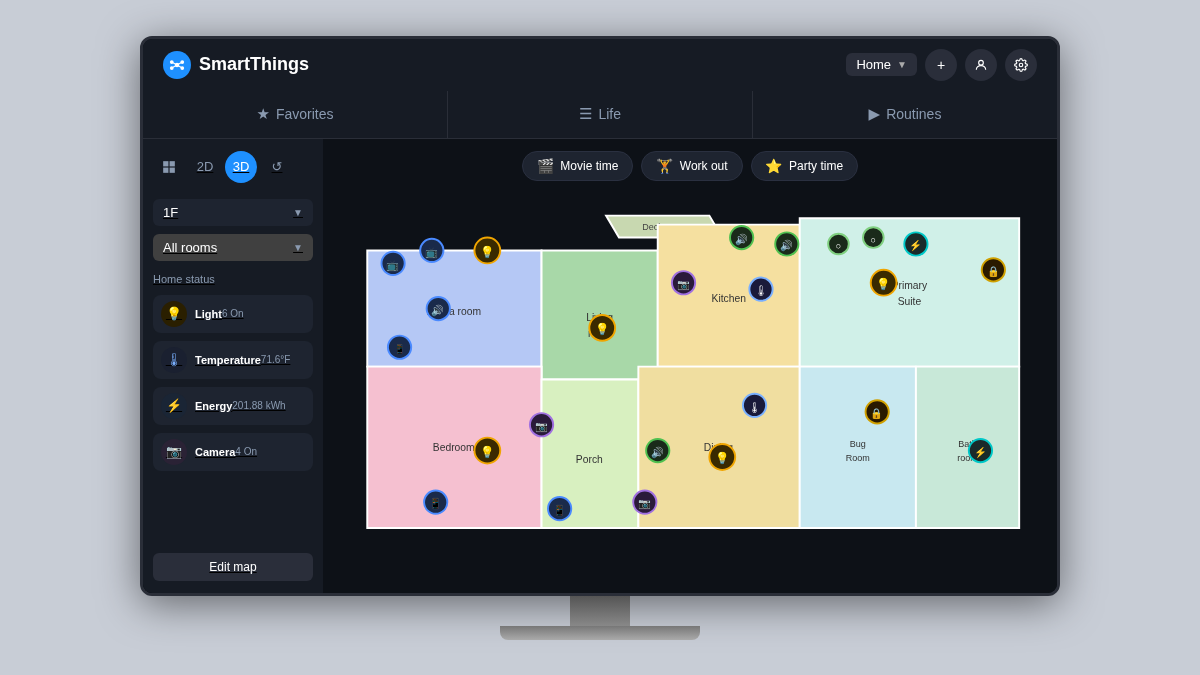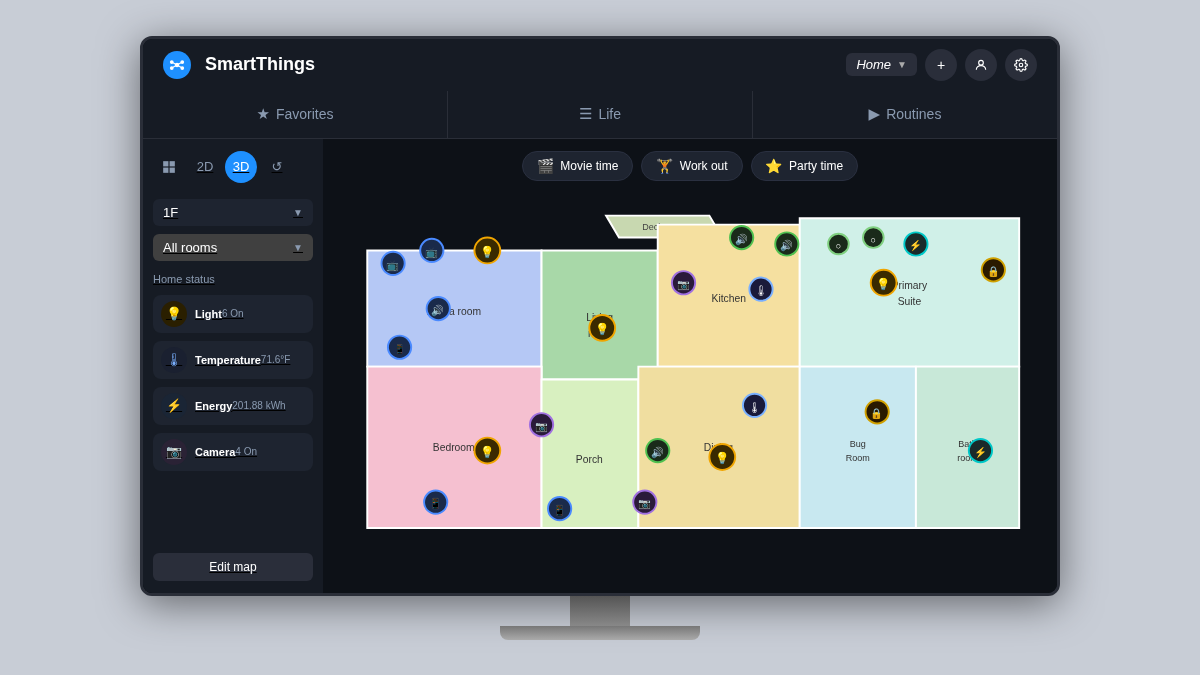--- a/index.html
+++ b/index.html
@@ -49,21 +49,21 @@
       display: flex;
       align-items: center;
       justify-content: space-between;
       padding: 0 20px;
       height: 52px;
       flex-shrink: 0;
     }
     .logo-area {
       display: flex;
       align-items: center;
-      gap: 14px;
+      gap: 8px;
     }
     .logo-icon {
       width: 28px;
       height: 28px;
       background: #1e90ff;
       border-radius: 50%;
       display: flex;
       align-items: center;
       justify-content: center;
       font-size: 14px;
@@ -84,21 +84,20 @@
       align-items: center;
       background: #2a2e3a;
       border-radius: 6px;
       padding: 4px 10px;
       gap: 6px;
       cursor: pointer;
     }
     .home-selector span {
       color: white;
       font-size: 13px;
-      font-style: italic;
     }
     .home-selector .chevron {
       color: #aaa;
       font-size: 10px;
     }
     .header-btn {
       width: 32px;
       height: 32px;
       background: #2a2e3a;
       border-radius: 50%;

